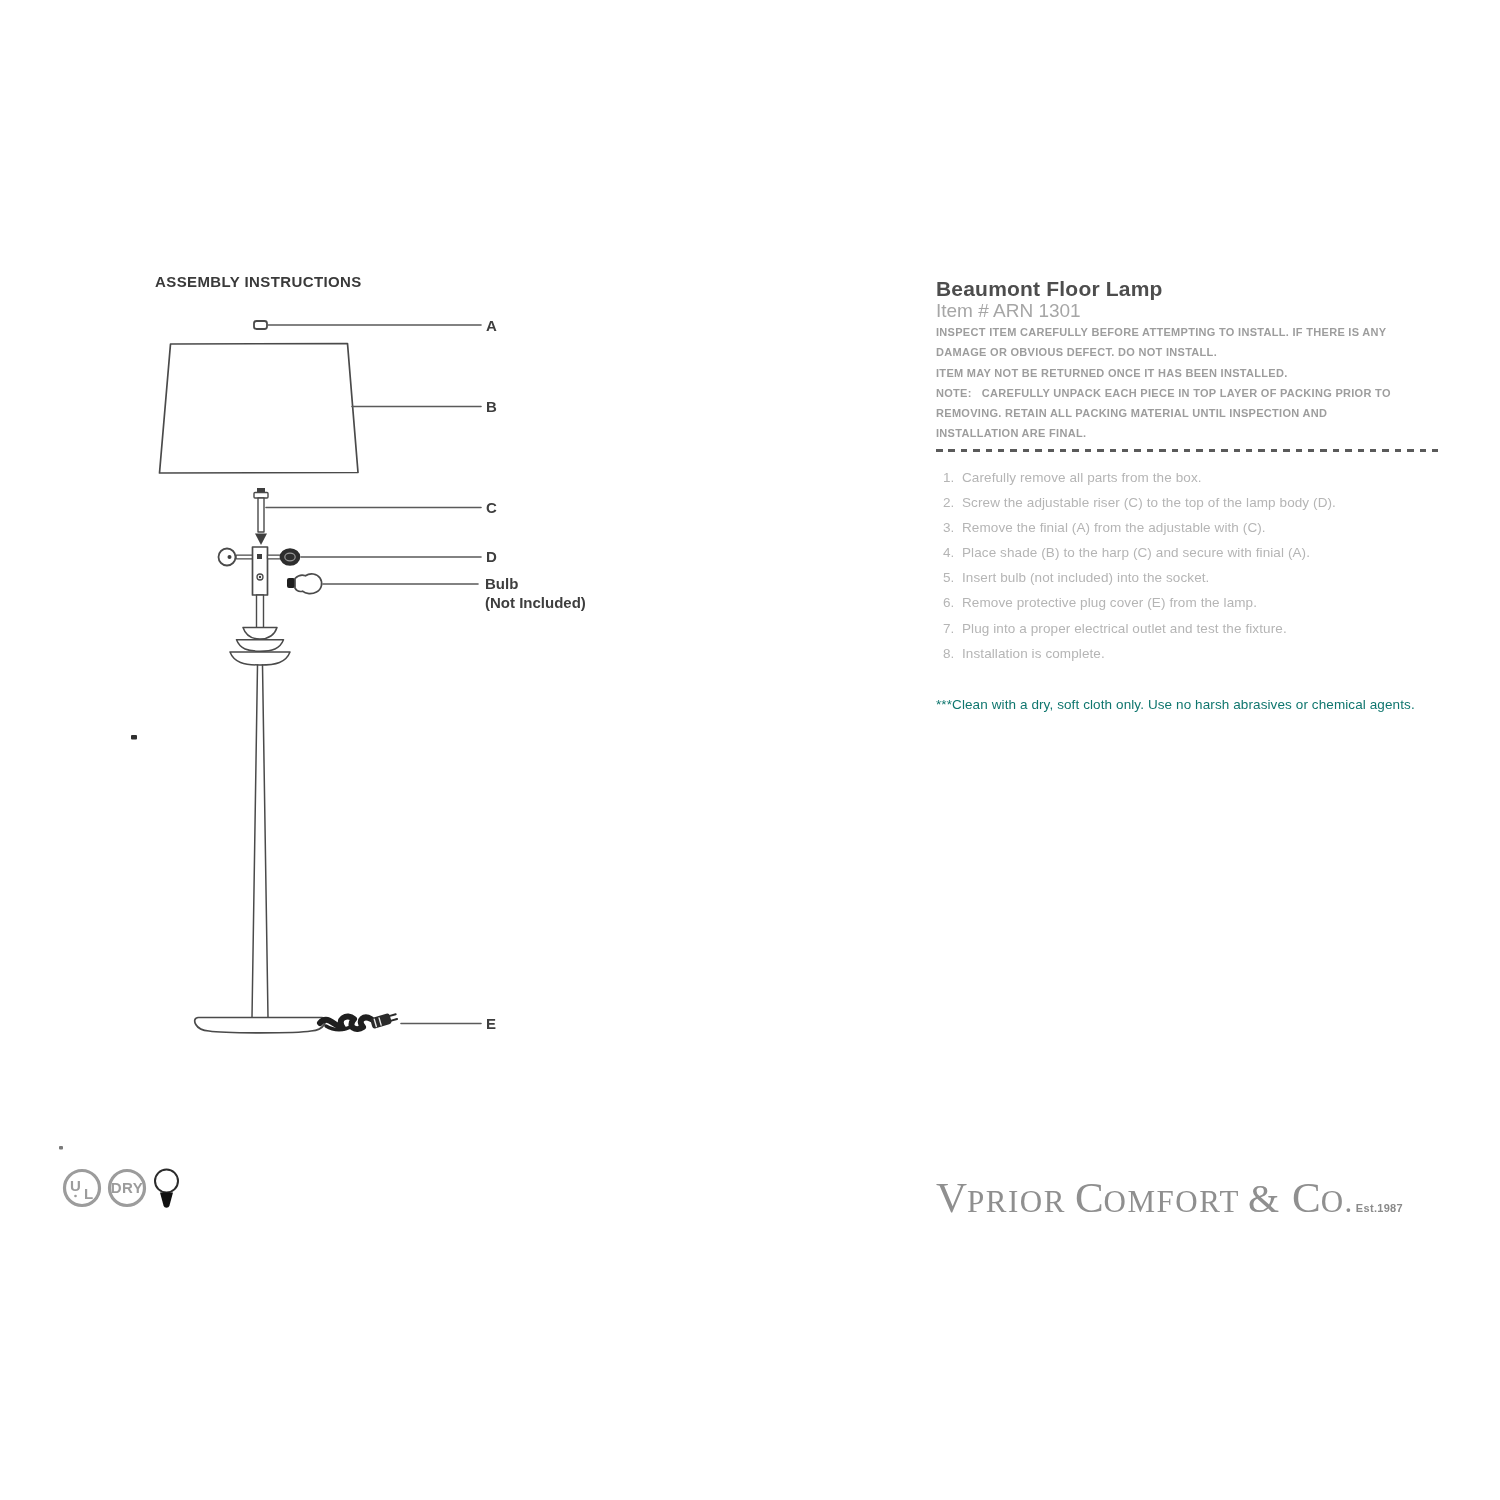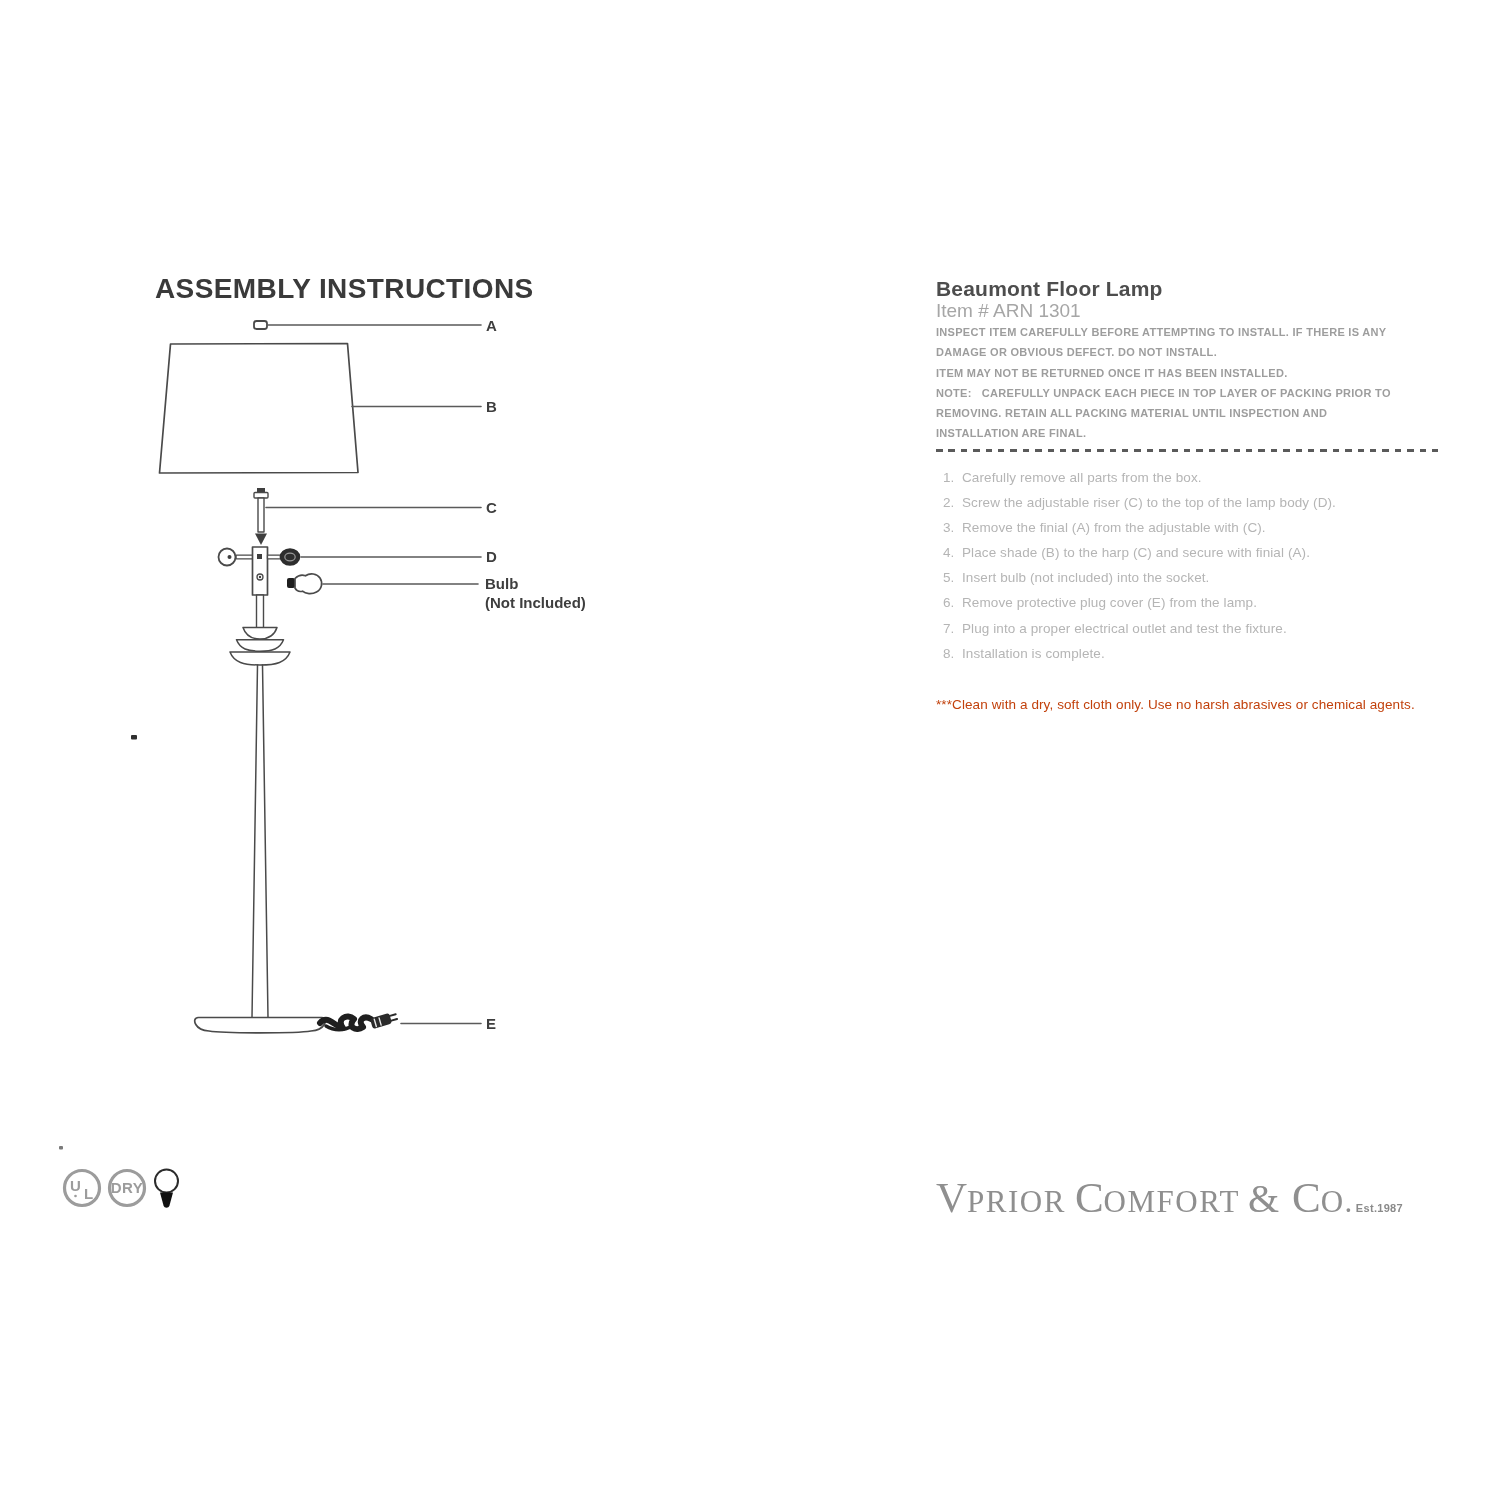--- a/index.html
+++ b/index.html
@@ -1,21 +1,21 @@
 <!DOCTYPE html>
 <html><head>
 <meta charset="utf-8">
 <style>
   html,body{margin:0;padding:0;}
   body{width:1500px;height:1500px;background:#ffffff;position:relative;
        font-family:"Liberation Sans",sans-serif;overflow:hidden;}
   .page{position:absolute;inset:0;background:#fff;}
 
   .heading{position:absolute;left:155px;top:273px;margin:0;
-           font-size:28px;font-weight:bold;color:#3a3a3a;letter-spacing:.4px;}
+           font-size:15px;font-weight:bold;color:#3a3a3a;letter-spacing:.4px;}
 
   svg.diagram{position:absolute;left:0;top:0;}
   svg.diagram text{font-family:"Liberation Sans",sans-serif;font-weight:bold;
                    font-size:15px;fill:#3e3e3e;}
   svg.diagram .badge-txt{fill:#9c9c9c;}
 
   .right-title{position:absolute;left:936px;top:277px;font-size:21px;
                font-weight:bold;color:#4d4d4d;letter-spacing:.2px;}
   .item-no{position:absolute;left:936px;top:300px;font-size:19px;color:#a6a6a6;}
 
@@ -25,21 +25,21 @@
 
   .dashed-rule{position:absolute;left:936px;top:449px;width:502px;height:2.6px;
     background:repeating-linear-gradient(90deg,#5a5a5a 0 6.5px,transparent 6.5px 12.4px);}
 
   .steps{position:absolute;left:943px;top:470px;}
   .step{display:flex;height:25.1px;font-size:13.5px;color:#b5b5b5;
         align-items:flex-start;letter-spacing:.1px;}
   .step-num{width:19px;flex:0 0 19px;}
 
   .care-note{position:absolute;left:936px;top:697px;font-size:13.5px;
-             color:#c2410c;letter-spacing:.1px;text-align:right;}
+             color:#0f766e;letter-spacing:.1px;text-align:right;}
 
   .logo{position:absolute;left:936px;top:1173px;color:#8f8f8f;white-space:nowrap;
         font-family:"Liberation Serif",serif;}
   .logo span{vertical-align:baseline;}
   .logo .lg{font-size:43px;}
   .logo .sm{font-size:31px;letter-spacing:1.5px;}
   .logo .amp{font-size:40px;margin-left:8px;margin-right:4px;}
   .logo .gap{margin-left:9px;}
   .logo .est{font-family:"Liberation Sans",sans-serif;font-size:11px;
              font-weight:bold;margin-left:2px;letter-spacing:.3px;color:#8a8a8a;}

